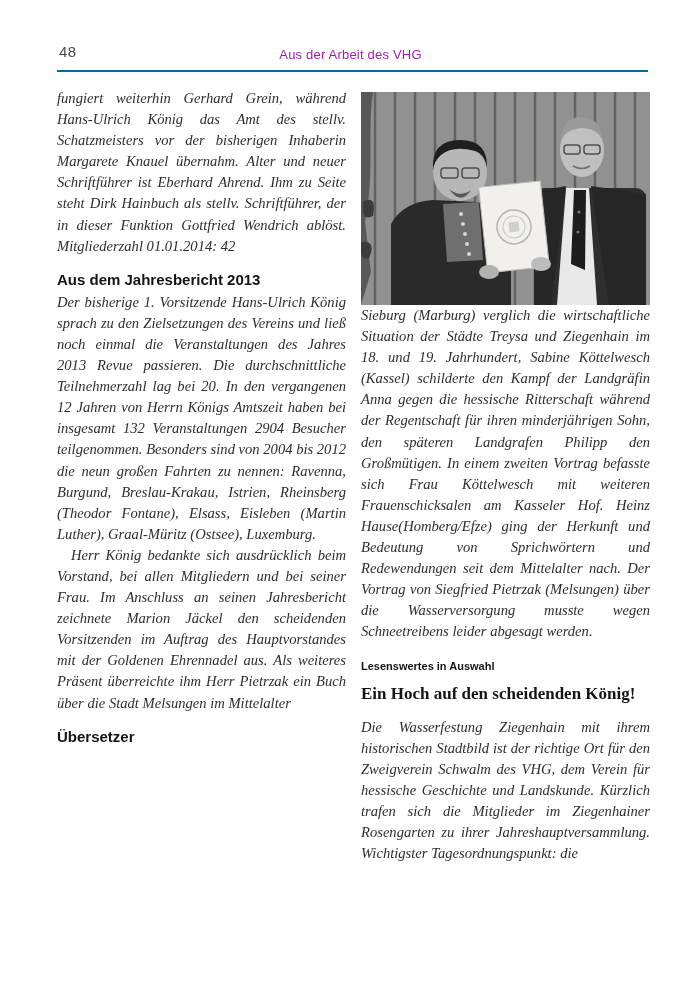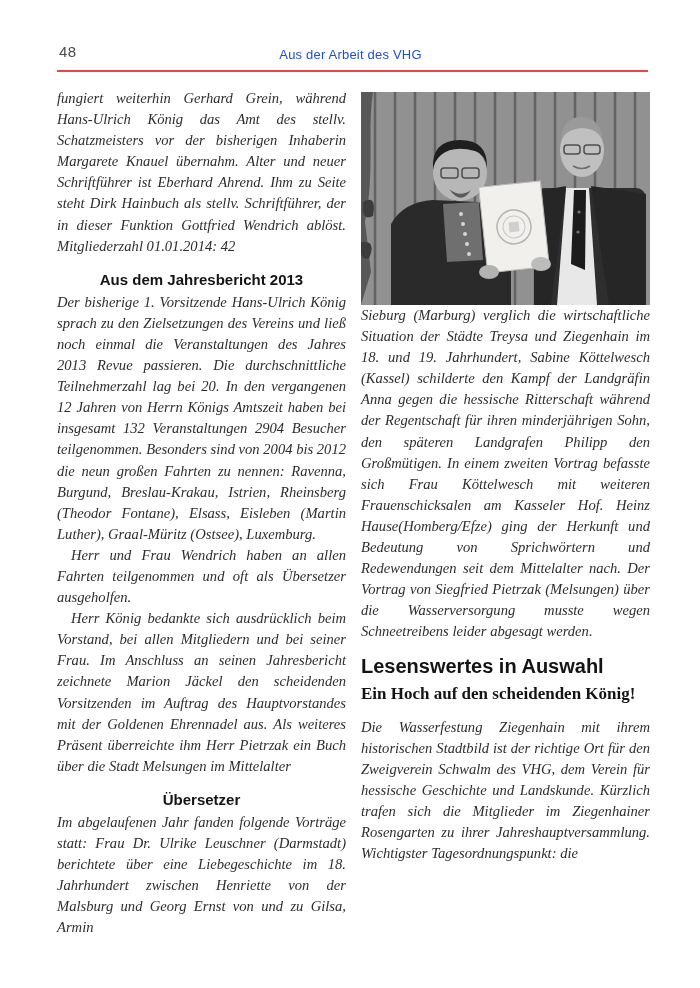--- a/index.html
+++ b/index.html
@@ -17,38 +17,38 @@
     inset: 0;
     background: #ffffff;
   }
   
   .header {
     position: absolute;
     left: 57px;
     right: 52px;
     top: 40px;
     height: 32px;
-    border-bottom: 2px solid #ef4444;
+    border-bottom: 2px solid #0369a1;
     font-family: "Liberation Sans", sans-serif;
   }
   .page-number {
     position: absolute;
     left: 2px;
     top: 3px;
     font-size: 15px;
     color: #4a4a4a;
     letter-spacing: 0.3px;
   }
   .running-title {
     position: absolute;
     left: 0; right: 4px;
     top: 7px;
     text-align: center;
     font-size: 13px;
-    color: #1d4ed8;
+    color: #a21caf;
     letter-spacing: 0.2px;
   }
   
   .content {
     position: absolute;
     left: 57px;
     top: 88px;
     width: 593px;
     display: flex;
     gap: 15px;
@@ -63,25 +63,25 @@
   }
   .col p { margin: 0; font-style: italic; }
   .col p.indent { text-indent: 14px; }
   h3.section-heading {
     font-family: "Liberation Sans", sans-serif;
     font-size: 15px;
     font-weight: bold;
     color: #141414;
     margin: 13px 0 3px 0;
     line-height: 19px;
-    text-align: center;
+    text-align: left;
   }
   h3.small-heading {
     font-family: "Liberation Sans", sans-serif;
-    font-size: 20px;
+    font-size: 11px;
     font-weight: bold;
     color: #141414;
     margin: 14px 0 0 0;
     line-height: 19px;
     text-align: left;
   }
   h2.big-heading {
     font-family: Liberation Serif, serif;
     font-size: 17px;
     font-weight: bold;
@@ -122,25 +122,23 @@
     <span class="running-title">Aus der Arbeit des VHG</span>
   </div>
 
   <div class="content">
 
     <div class="col">
       <p>fungiert weiterhin Gerhard Grein, während Hans-Ulrich König das Amt des stellv. Schatzmeisters vor der bisherigen Inhaberin Margarete Knauel übernahm. Alter und neuer Schriftführer ist Eberhard Ahrend. Ihm zu Seite steht Dirk Hainbuch als stellv. Schriftführer, der in dieser Funktion Gottfried Wendrich ablöst. Mitgliederzahl 01.01.2014: 42</p>
 
       <h3 class="section-heading">Aus dem Jahresbericht 2013</h3>
       <p>Der bisherige 1. Vorsitzende Hans-Ulrich König sprach zu den Zielsetzungen des Vereins und ließ noch einmal die Veranstaltungen des Jahres 2013 Revue passieren. Die durchschnittliche Teilnehmerzahl lag bei 20. In den vergangenen 12 Jahren von Herrn Königs Amtszeit haben bei insgesamt 132 Veranstaltungen 2904 Besucher teilgenommen. Besonders sind von 2004 bis 2012 die neun großen Fahrten zu nennen: Ravenna, Burgund, Breslau-Krakau, Istrien, Rheinsberg (Theodor Fontane), Elsass, Eisleben (Martin Luther), Graal-Müritz (Ostsee), Luxemburg.</p>
-      <p class="indent">Herr und Frau Wendrich haben an allen Fahrten teilgenommen und oft als Übersetzer ausgeholfen.</p>
       <p class="indent">Herr König bedankte sich ausdrücklich beim Vorstand, bei allen Mitgliedern und bei seiner Frau. Im Anschluss an seinen Jahresbericht zeichnete Marion Jäckel den scheidenden Vorsitzenden im Auftrag des Hauptvorstandes mit der Goldenen Ehrennadel aus. Als weiteres Präsent überreichte ihm Herr Pietrzak ein Buch über die Stadt Melsungen im Mittelalter</p>
 
       <h3 class="section-heading">Übersetzer</h3>
-      <p>Im abgelaufenen Jahr fanden folgende Vorträge statt: Frau Dr. Ulrike Leuschner (Darmstadt) berichtete über eine Liebegeschichte im 18. Jahrhundert zwischen Henriette von der Malsburg und Georg Ernst von und zu Gilsa, Armin</p>
     </div>
 
     <div class="col">
 
       <div class="photo-frame">
         <svg width="289" height="213" viewBox="0 0 289 213" xmlns="http://www.w3.org/2000/svg">
 
           <rect x="0" y="0" width="289" height="213" fill="#919191"></rect>
           <g stroke="#636363" stroke-width="2.5">
             <line x1="14" y1="0" x2="14" y2="213"></line>

